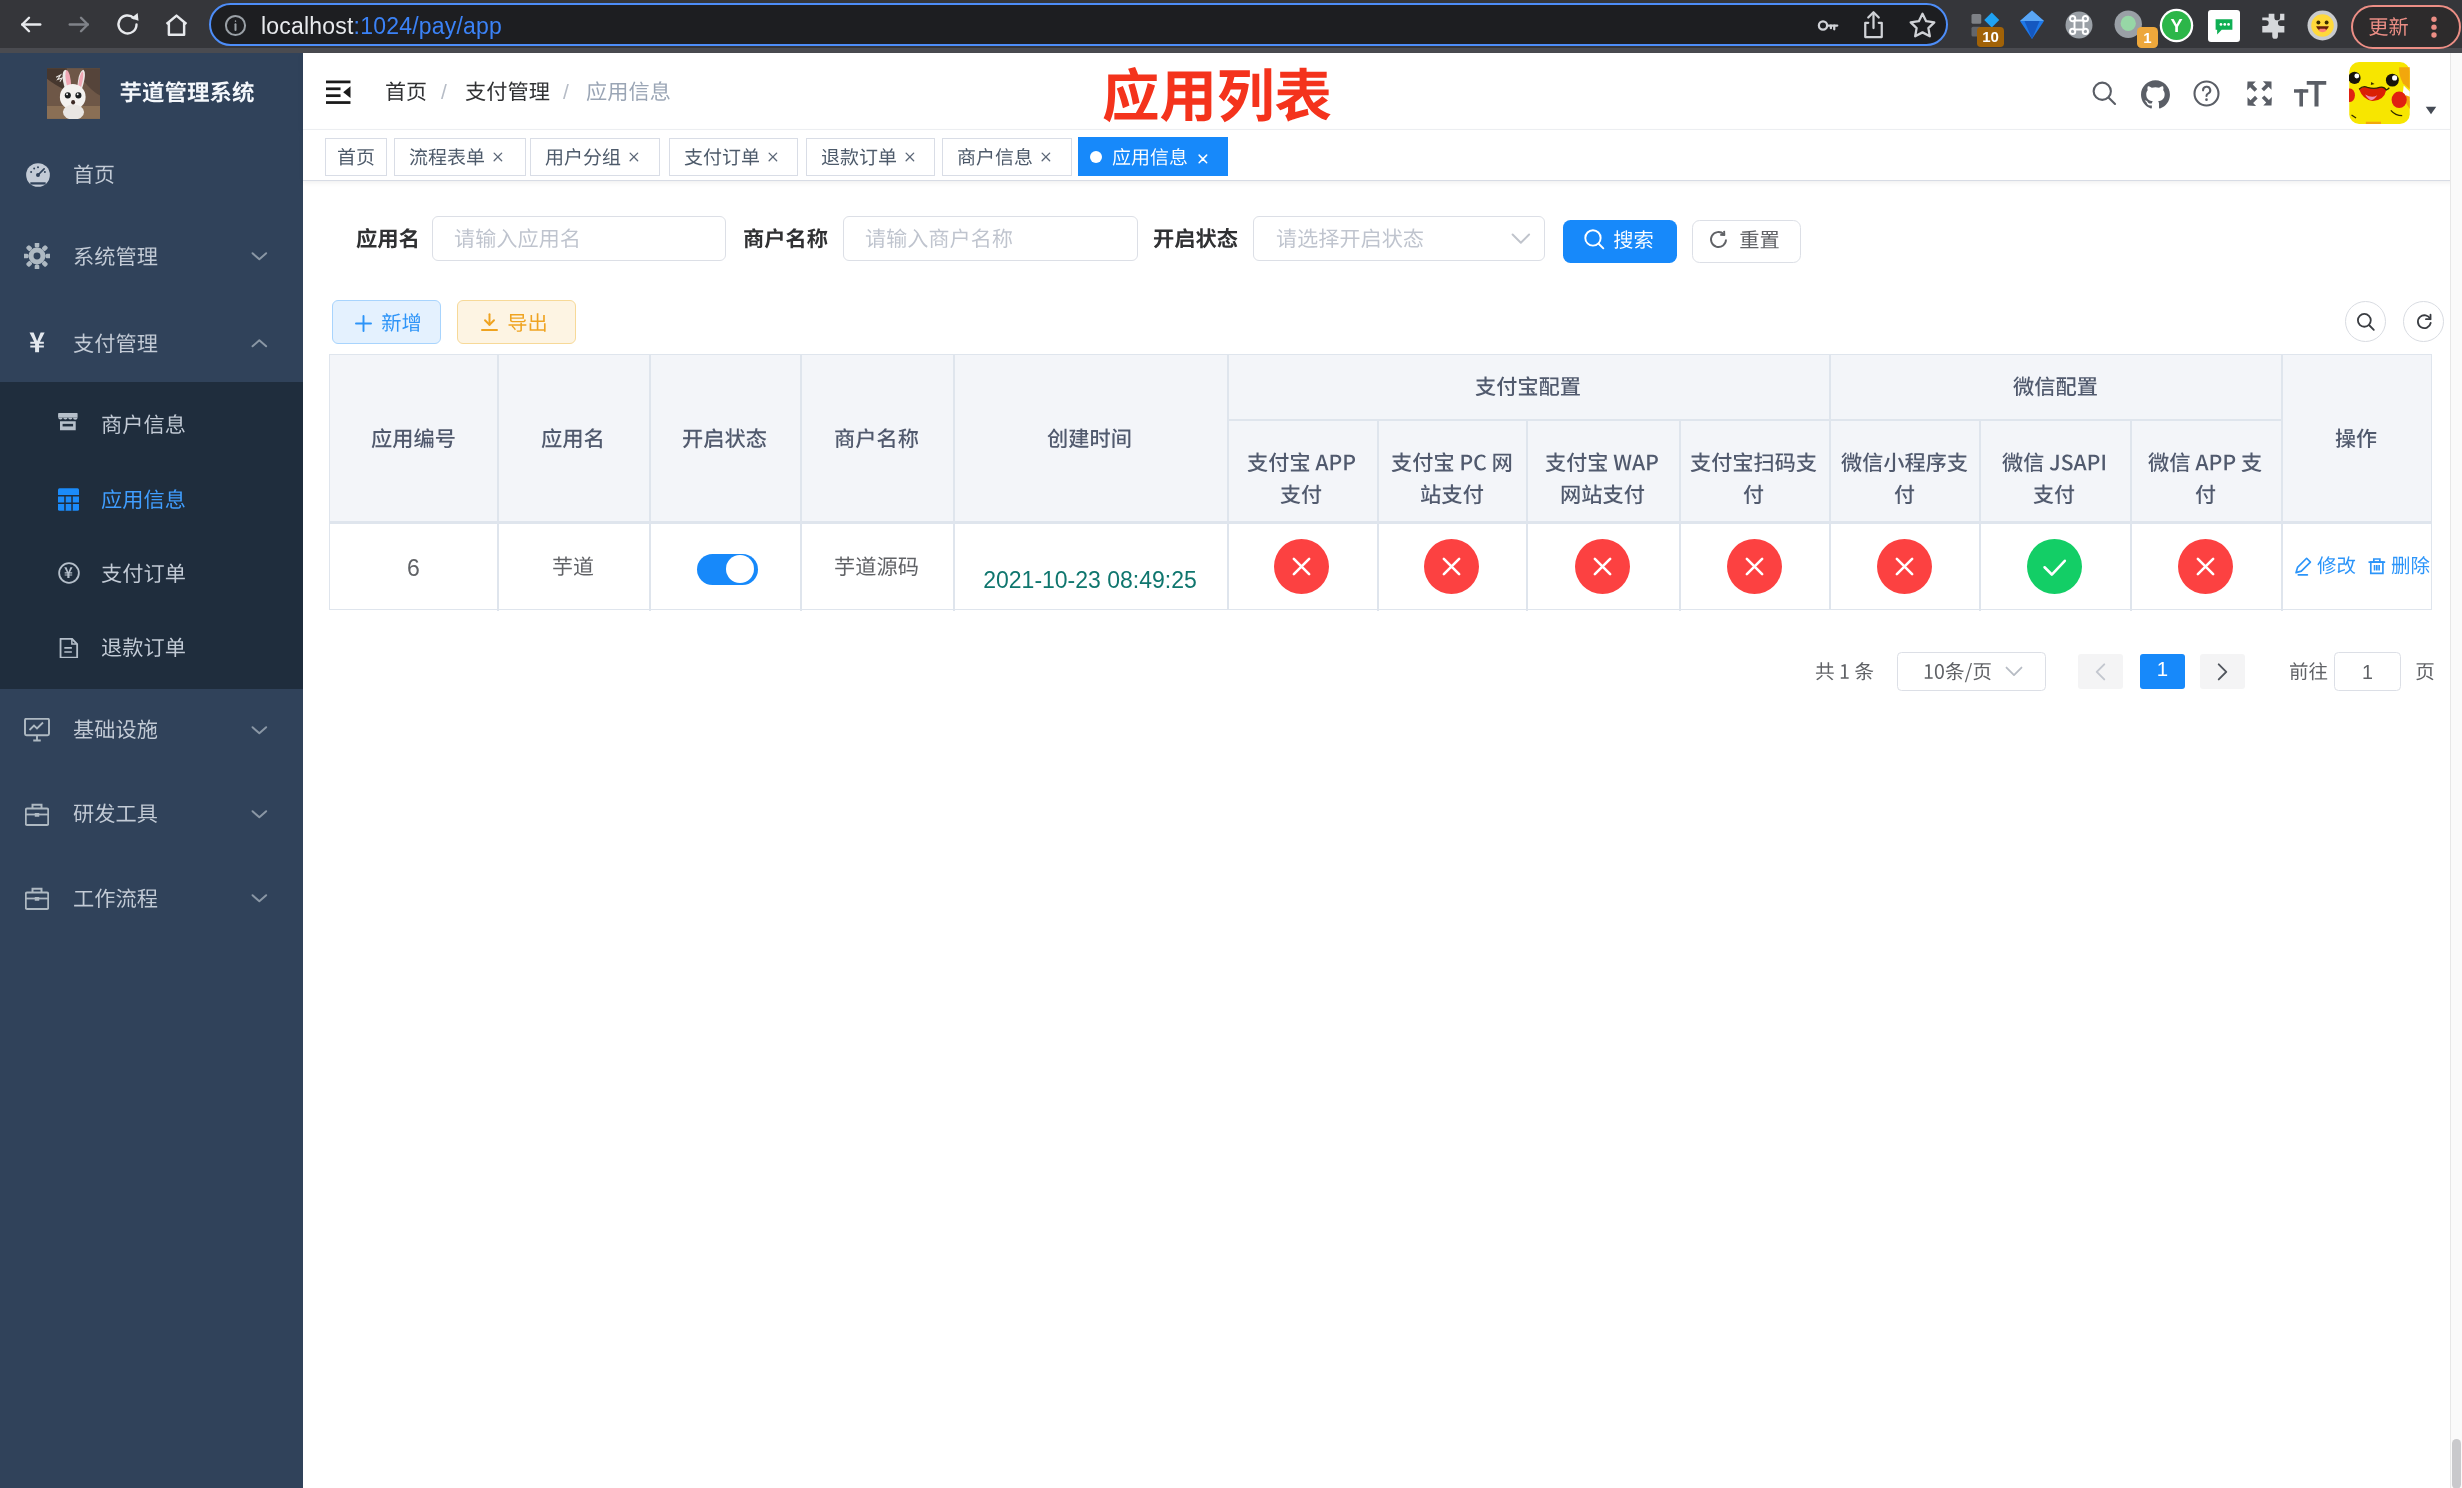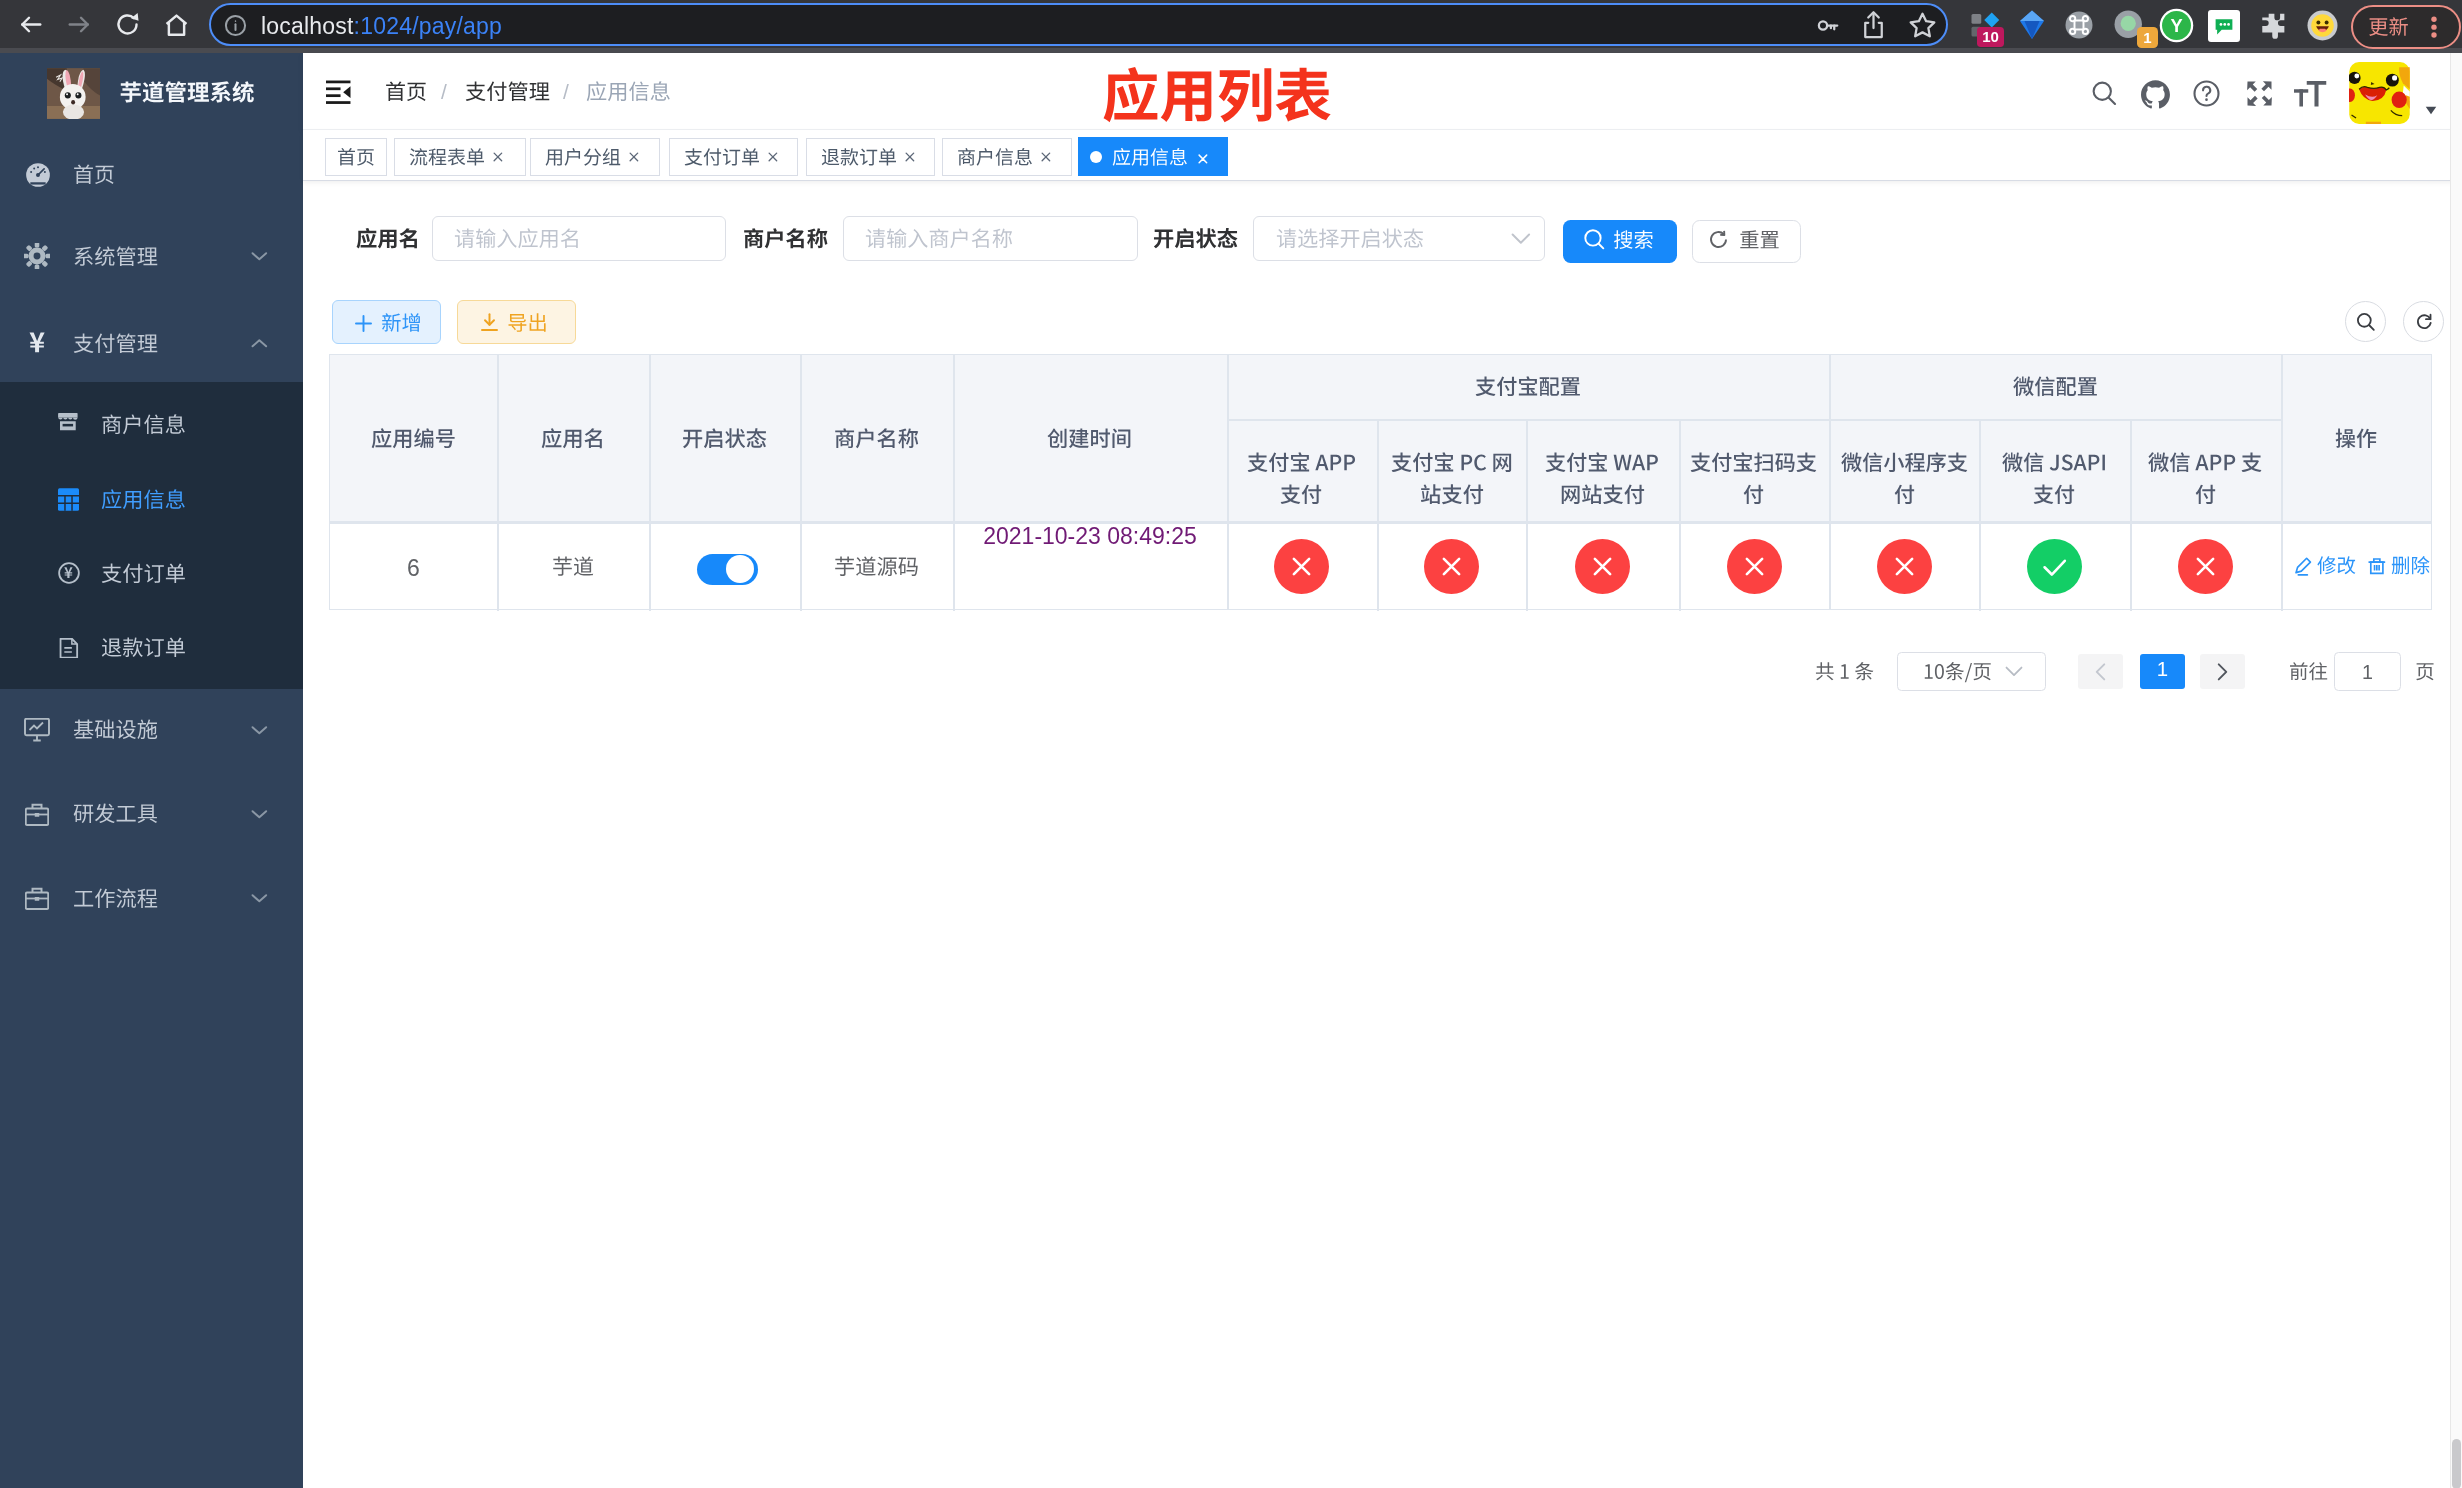--- a/index.html
+++ b/index.html
@@ -190,21 +190,21 @@
       </g>
     </svg>
     <svg style="position:absolute;left:1908px;top:10.6px;" width="29" height="29" viewBox="0 0 38 38">
       <path d="M19 3.5l4.8 9.9 10.7 1.5-7.8 7.5 1.9 10.7L19 28l-9.6 5.1 1.9-10.7-7.8-7.5 10.7-1.5z" fill="none" stroke="#d0d2d6" stroke-width="3" stroke-linejoin="round"></path>
     </svg>
     <svg style="position:absolute;left:1970px;top:10.6px;" width="33" height="33" viewBox="0 0 44 44">
       <rect x="2" y="4" width="13" height="13" rx="2" fill="#7e8186"></rect>
       <rect x="2" y="21" width="13" height="13" rx="2" fill="#63666b"></rect>
       <path d="M29 2l10 10-10 10-10-10z" fill="#1fa2f3"></path>
     </svg>
-    <div style="position:absolute;left:1977px;top:27px;width:27px;height:19.7px;background:#be185d;border-radius:3.8px;color:#fff;font:700 15px 'Liberation Sans',sans-serif;text-align:center;line-height:19.7px">10</div>
+    <div style="position:absolute;left:1977px;top:27px;width:27px;height:19.7px;background:#a16207;border-radius:3.8px;color:#fff;font:700 15px 'Liberation Sans',sans-serif;text-align:center;line-height:19.7px">10</div>
     <svg style="position:absolute;left:2017px;top:9px;" width="30" height="33" viewBox="0 0 40 44">
       <path d="M20 2L36 16 20 40 4 16z" fill="#1e78e8"></path>
       <path d="M20 2L36 16H4z" fill="#5aa6f5"></path>
       <path d="M20 40L10 16h20z" fill="#1558c0"></path>
     </svg>
     <svg style="position:absolute;left:2064px;top:9.8px;" width="30" height="30" viewBox="0 0 40 40">
       <circle cx="20" cy="20" r="18" fill="#9aa0a6"></circle>
       <g stroke="#fff" stroke-width="2.6" fill="none">
         <path d="M14 14h12v12H14z"></path>
         <circle cx="11.5" cy="11.5" r="3.5"></circle>
@@ -841,21 +841,21 @@
       <use href="#g9053r" transform="translate(28.0 28) scale(28)"></use>
     </svg>
     <div style="position:absolute;left:697px;top:554px;width:61px;height:31px;border-radius:16px;background:#1789fa"></div>
     <div style="position:absolute;left:726px;top:555px;width:28px;height:28px;border-radius:50%;background:#fff"></div>
     <svg class="tr" style="left:834px;top:553px;" width="88" height="29" fill="#606266" viewBox="0 0 116 38">
       <use href="#g828br" transform="translate(0.0 28) scale(28)"></use>
       <use href="#g9053r" transform="translate(28.0 28) scale(28)"></use>
       <use href="#g6e90r" transform="translate(56.0 28) scale(28)"></use>
       <use href="#g7801r" transform="translate(84.0 28) scale(28)"></use>
     </svg>
-    <div style="position:absolute;left:1090px;top:523px;transform:translateX(-50%);font:400 23px 'Liberation Sans',sans-serif;color:#701a75">2021-10-23 08:49:25</div>
+    <div style="position:absolute;left:1090px;top:567px;transform:translateX(-50%);font:400 23px 'Liberation Sans',sans-serif;color:#0f766e">2021-10-23 08:49:25</div>
     <svg style="position:absolute;left:1274px;top:539px;" width="55" height="55" viewBox="0 0 72 72">
       <circle cx="36" cy="36" r="36" fill="#fc4141"></circle>
       <path d="M26 26l20 20M46 26L26 46" stroke="#fff" stroke-width="3.4" stroke-linecap="round"></path>
     </svg>
     <svg style="position:absolute;left:1424px;top:539px;" width="55" height="55" viewBox="0 0 72 72">
       <circle cx="36" cy="36" r="36" fill="#fc4141"></circle>
       <path d="M26 26l20 20M46 26L26 46" stroke="#fff" stroke-width="3.4" stroke-linecap="round"></path>
     </svg>
     <svg style="position:absolute;left:1575px;top:539px;" width="55" height="55" viewBox="0 0 72 72">
       <circle cx="36" cy="36" r="36" fill="#fc4141"></circle>

